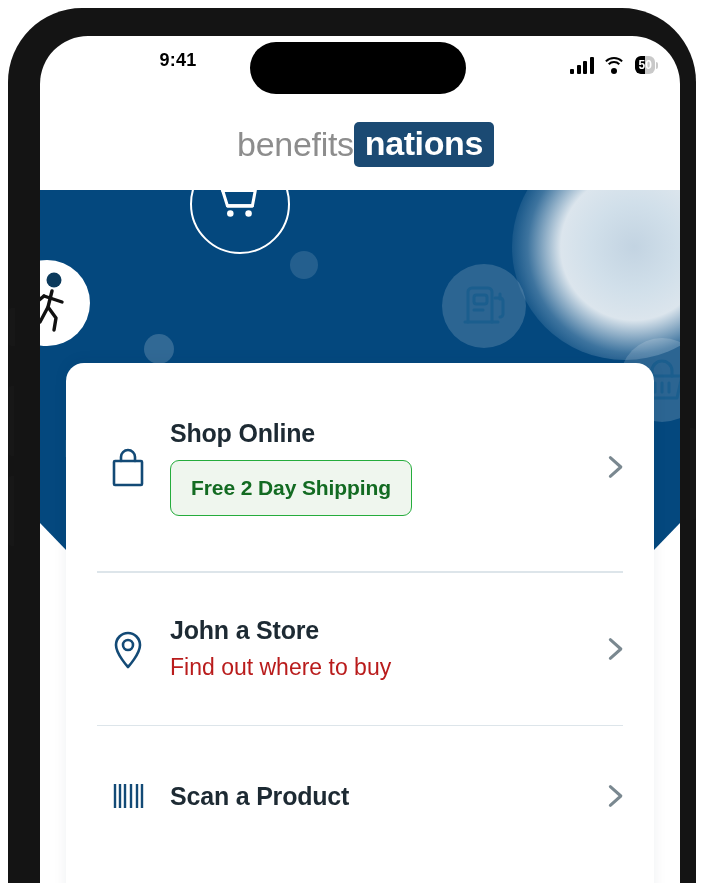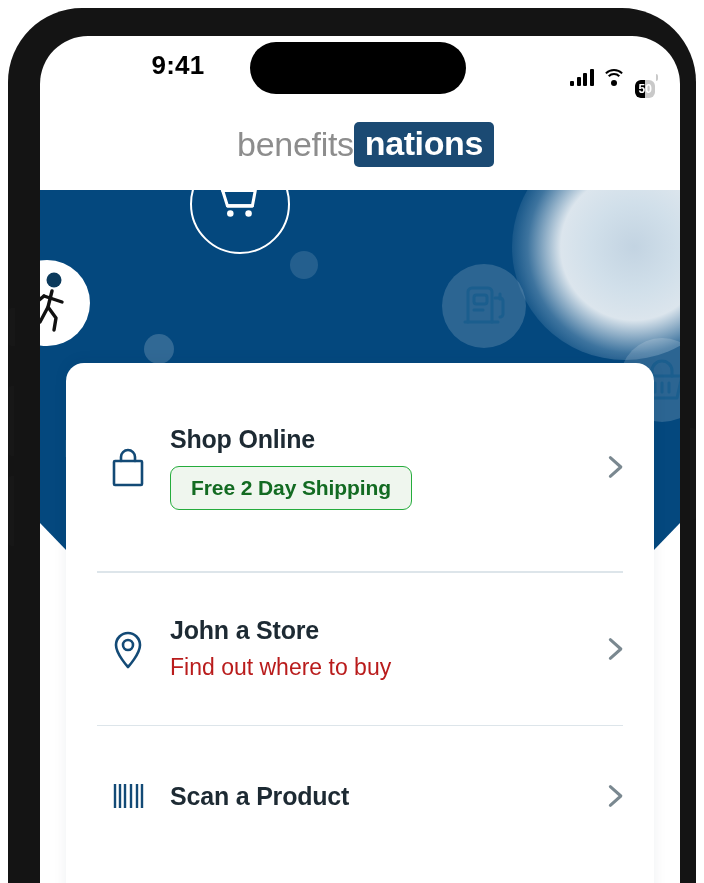--- a/index.html
+++ b/index.html
@@ -22,41 +22,41 @@
 
   #screen{
     position:absolute;left:32px;top:28px;width:640px;height:928px;
     background:#ffffff;border-radius:48px;overflow:hidden;
   }
 
   
   #status-bar{position:absolute;left:0;top:0;width:640px;height:62px;}
   #status-time{
     position:absolute;left:88px;top:14px;width:100px;text-align:center;
-    font-size:26px;font-weight:bold;color:#000;letter-spacing:.2px;
+    font-size:18px;font-weight:bold;color:#000;letter-spacing:.2px;
   }
   #dynamic-island{
     position:absolute;left:210px;top:6px;width:216px;height:52px;
     background:#000;border-radius:26px;
   }
   #status-right{position:absolute;right:22px;top:20px;display:flex;align-items:center;gap:9px;}
   .sig-bars{display:flex;align-items:flex-end;gap:2.5px;height:18px;}
   .sig-bars i{display:block;width:4px;background:#000;border-radius:1px;}
   .sig-bars i:nth-child(1){height:5px;}
   .sig-bars i:nth-child(2){height:9px;}
   .sig-bars i:nth-child(3){height:13px;}
   .sig-bars i:nth-child(4){height:17px;}
   .wifi-ic{position:relative;width:23px;height:18px;}
   .wifi-ic span{position:absolute;left:50%;border:2.6px solid #000;border-bottom-color:transparent;
       border-left-color:transparent;border-right-color:transparent;border-radius:50%;transform:translateX(-50%);}
   .wifi-ic span.a{width:21px;height:21px;top:1px;}
   .wifi-ic span.b{width:13px;height:13px;top:5px;}
   .wifi-ic .dot{position:absolute;left:50%;top:12px;width:6px;height:6px;background:#000;
       border-radius:50%;transform:translateX(-50%);border:0;}
-  .batt{position:relative;width:20px;height:18px;border-radius:6px;background:#c9c9c9;overflow:hidden;margin-top:24px;}
+  .batt{position:relative;width:20px;height:18px;border-radius:6px;background:#c9c9c9;overflow:hidden;}
   .batt .fill{position:absolute;left:0;top:0;height:100%;background:#000;border-radius:5px 0 0 5px;}
   .batt .pct{position:absolute;left:0;top:0;width:100%;height:100%;display:flex;align-items:center;
       justify-content:flex-start;padding-left:4px;box-sizing:border-box;
       font-size:12px;font-weight:bold;color:#fff;}
   .batt-cap{width:2.5px;height:7px;background:#c9c9c9;border-radius:0 2px 2px 0;margin-left:1px;}
 
   
   #logo-header{position:absolute;left:0;top:62px;width:640px;height:92px;background:#fff;
       display:flex;align-items:center;justify-content:center;}
   #logo-wrap{display:flex;align-items:center;}
@@ -91,21 +91,21 @@
   .row{position:relative;display:flex;align-items:center;padding:0 22px 0 40px;box-sizing:border-box;}
   #row-shop{height:208px;}
   #row-store{height:152px;}
   #row-scan{height:140px;}
   .row-ic{width:64px;flex:0 0 64px;display:flex;align-items:center;justify-content:flex-start;}
   .row-body{flex:1 1 auto;min-width:0;}
   .row-title{font-size:25px;font-weight:bold;color:#1d2a33;line-height:1.2;letter-spacing:-.2px;}
   .row-sub{font-size:23px;color:#b91c1c;margin-top:9px;line-height:1.2;}
   .chev{flex:0 0 34px;display:flex;align-items:center;justify-content:center;}
   .badge{display:inline-block;margin-top:12px;background:#eff6ee;border:1.6px solid #25ac3c;
-     border-radius:9px;padding:9px 20px;font-size:21px;font-weight:bold;color:#136b22;letter-spacing:-.1px;}
+     border-radius:9px;padding:15px 20px;font-size:21px;font-weight:bold;color:#136b22;letter-spacing:-.1px;}
   .divider{height:1.6px;background:#dde5ea;margin:0 31px;}
 </style>
 </head>
 <body>
 
 <div id="phone-frame">
 
   <div class="side-btn" id="btn-silent"></div>
   <div class="side-btn" id="btn-vol-up"></div>
   <div class="side-btn" id="btn-vol-down"></div>

